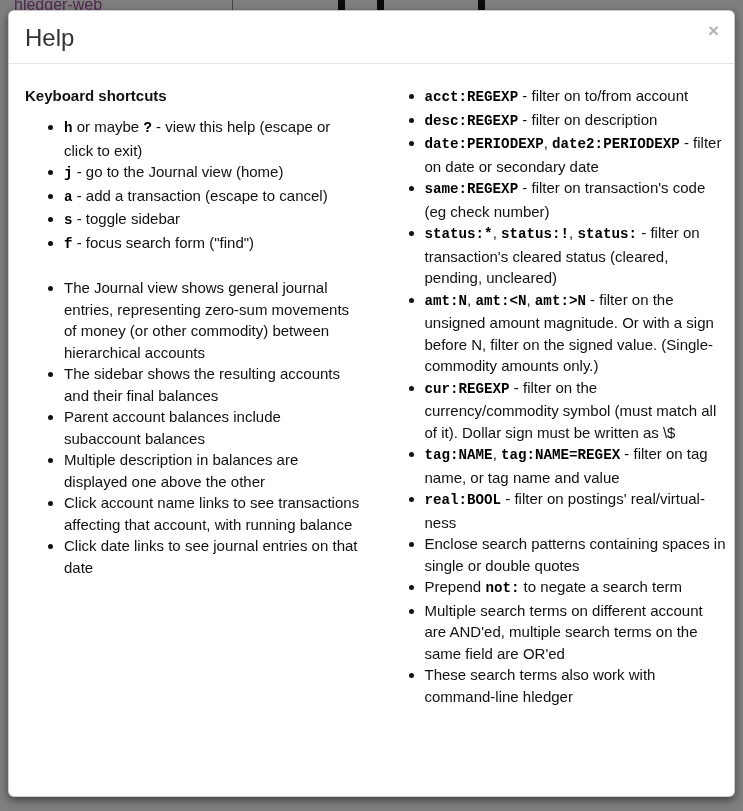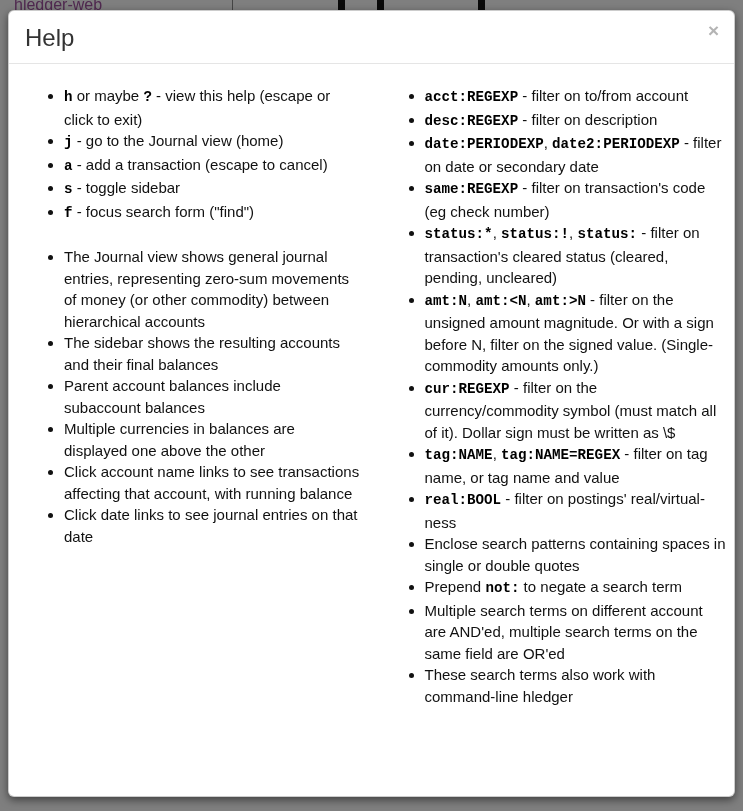--- a/index.html
+++ b/index.html
@@ -89,32 +89,33 @@
 
   <div class="backdrop"></div>
 
   <div class="modal">
     <div class="modal-header">
       <h1 class="modal-title">Help</h1>
       <button class="close-button">×</button>
     </div>
     <div class="modal-body">
       <div class="col col-left">
+          <div class="section-heading">Keyboard shortcuts</div>
           <ul class="help-list">
             <li><b class="code">h</b> or maybe <b class="code">?</b> - view this help (escape or click to exit)</li>
             <li><b class="code">j</b> - go to the Journal view (home)</li>
             <li><b class="code">a</b> - add a transaction (escape to cancel)</li>
             <li><b class="code">s</b> - toggle sidebar</li>
             <li><b class="code">f</b> - focus search form ("find")</li>
           </ul>
           <ul class="help-list">
             <li>The Journal view shows general journal entries, representing zero-sum movements of money (or other commodity) between hierarchical accounts</li>
             <li>The sidebar shows the resulting accounts and their final balances</li>
             <li>Parent account balances include subaccount balances</li>
-            <li>Multiple currencies in balances are displayed one above the other</li>
+            <li>Multiple description in balances are displayed one above the other</li>
             <li>Click account name links to see transactions affecting that account, with running balance</li>
             <li>Click date links to see journal entries on that date</li>
           </ul>
         </div>
       <div class="col col-right">
           <ul class="help-list">
             <li><b class="code">acct:REGEXP</b> - filter on to/from account</li>
             <li><b class="code">desc:REGEXP</b> - filter on description</li>
             <li><b class="code">date:PERIODEXP</b>, <b class="code">date2:PERIODEXP</b> - filter on date or secondary date</li>
             <li><b class="code">same:REGEXP</b> - filter on transaction's code (eg check number)</li>

